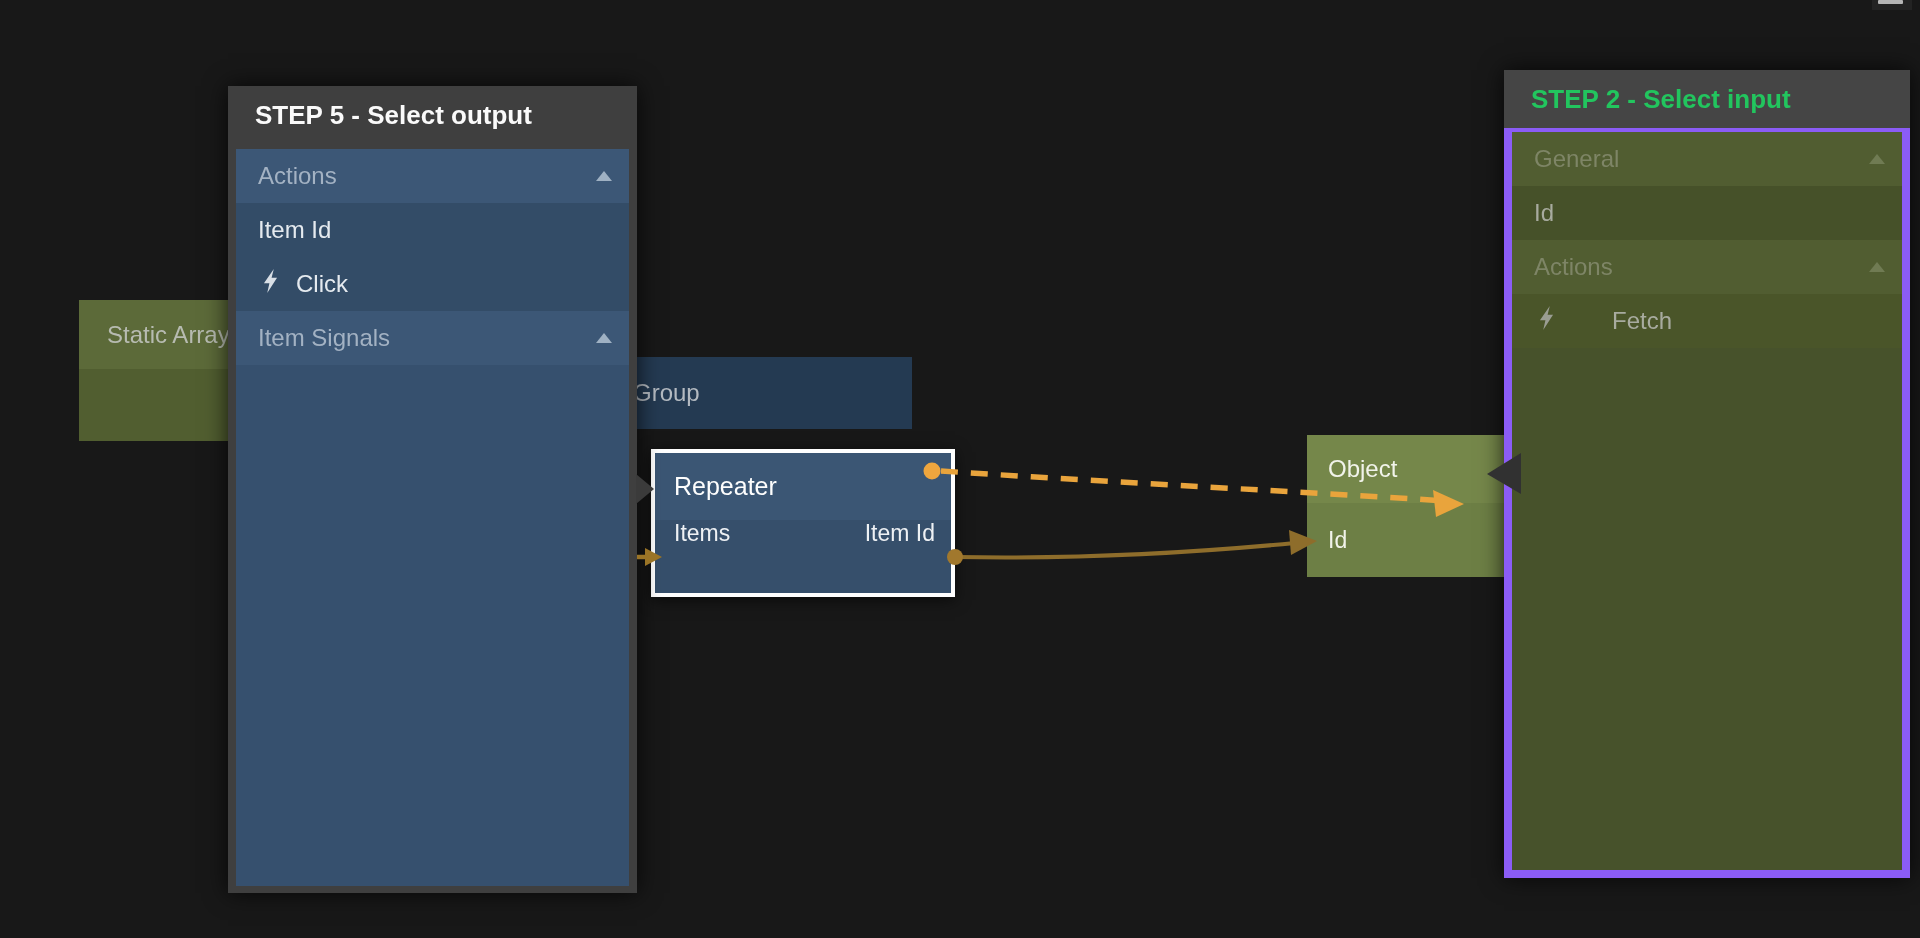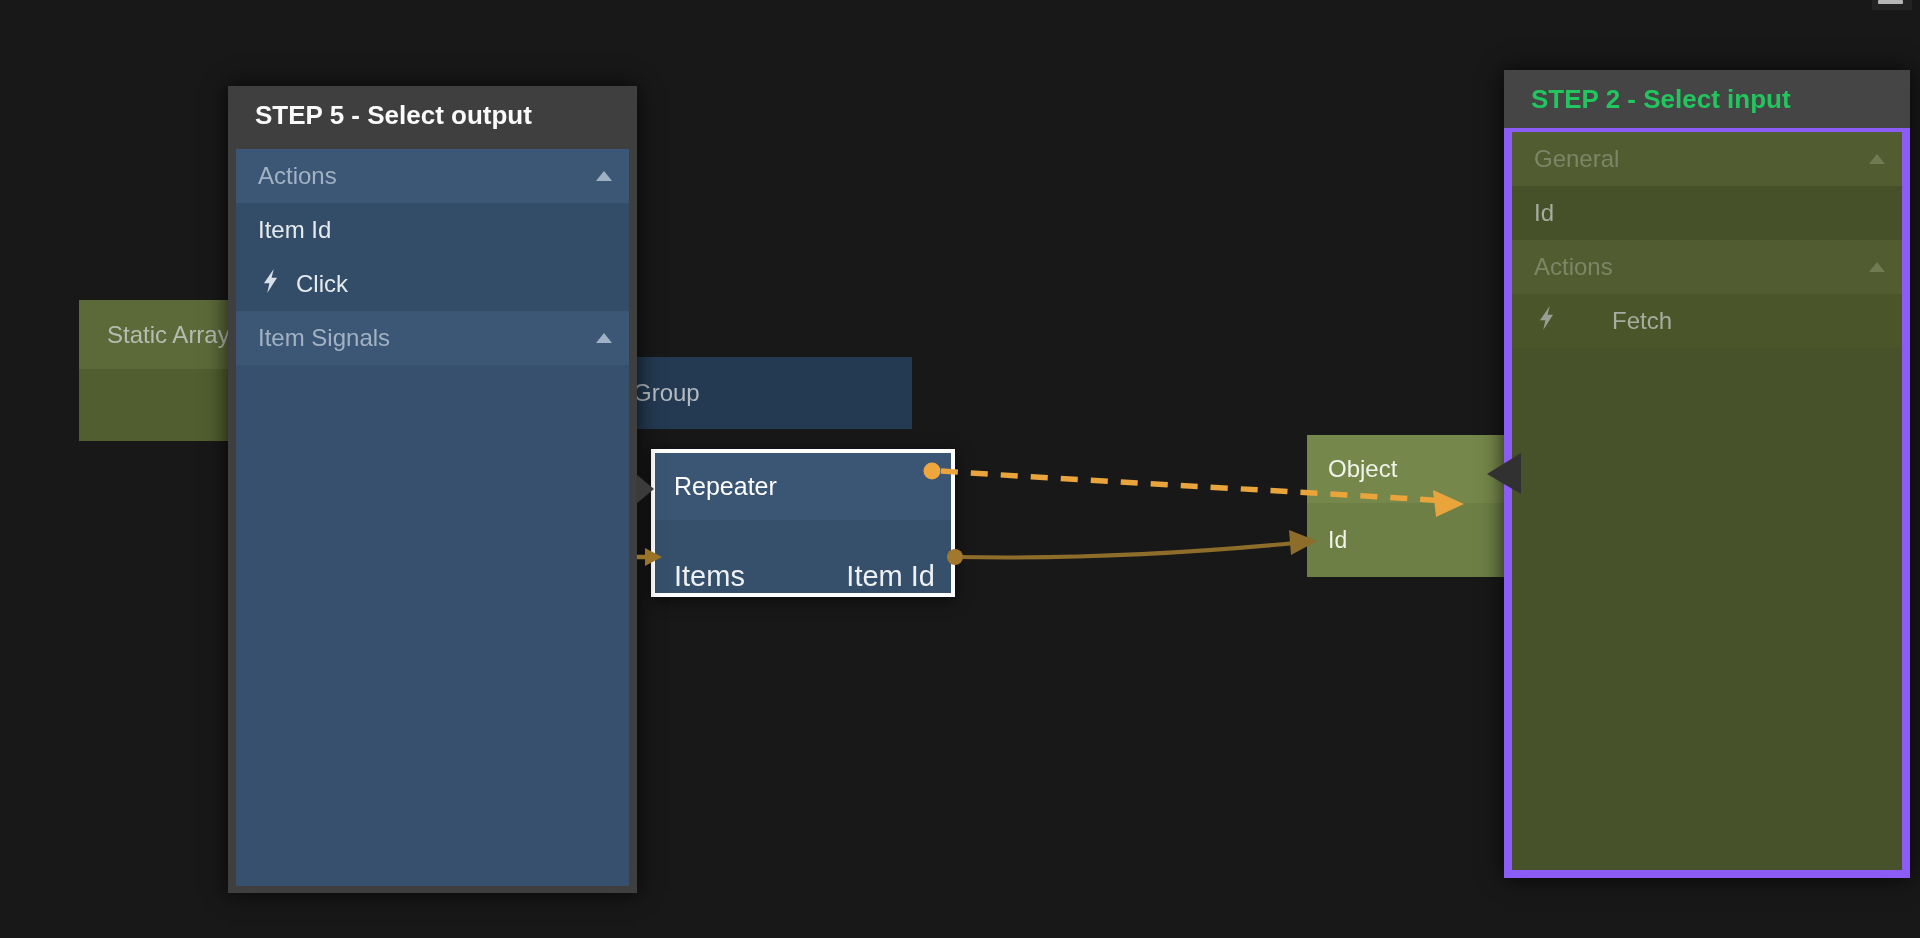--- a/index.html
+++ b/index.html
@@ -15,22 +15,22 @@
   .node-static-array { left:79px; top:300px; width:171px; height:141px; }
   .node-static-array .hdr { height:69px; background:#5c6a39; color:#b7bbb1; font-size:24px; padding-left:28px; }
   .node-static-array .bdy { height:72px; background:#515e30; }
 
   .node-group { left:598px; top:357px; width:314px; height:72px; background:#243a52;
                 display:flex; align-items:center; color:#b4bac1; font-size:24px; padding-left:35px; }
 
   .node-repeater { left:651px; top:449px; width:304px; height:148px; border:4px solid #ffffff;
                    background:#364f6b; box-shadow:0 3px 14px rgba(0,0,0,.6); }
   .node-repeater .hdr { height:67px; background:#3b5674; color:#fdfdfd; font-size:25px; padding-left:19px; }
-  .node-repeater .ports { height:73px; display:flex; align-items:flex-end; justify-content:space-between;
-                          padding:0 16px 0 19px; color:#eef1f4; font-size:29px; }
+  .node-repeater .ports { height:73px; display:flex; align-items:flex-start; justify-content:space-between;
+                          padding:0 16px 0 19px; color:#eef1f4; font-size:23px; }
 
   .node-object { left:1307px; top:435px; width:231px; height:142px; }
   .node-object .hdr { height:68px; background:#75874a; color:#f1f3ea; font-size:24px; padding-left:21px; }
   .node-object .bdy { height:74px; background:#6d7f45; display:flex; align-items:center;
                       color:#f1f3ea; font-size:23px; padding-left:21px; }
 
   
   .panel { position:absolute; z-index:10; box-shadow:0 0 22px rgba(0,0,0,.75); }
   .panel-title { font-weight:bold; font-size:26px; display:flex; align-items:center; padding-left:27px; }
   .panel-frame { position:absolute; left:0; right:0; bottom:0; }

